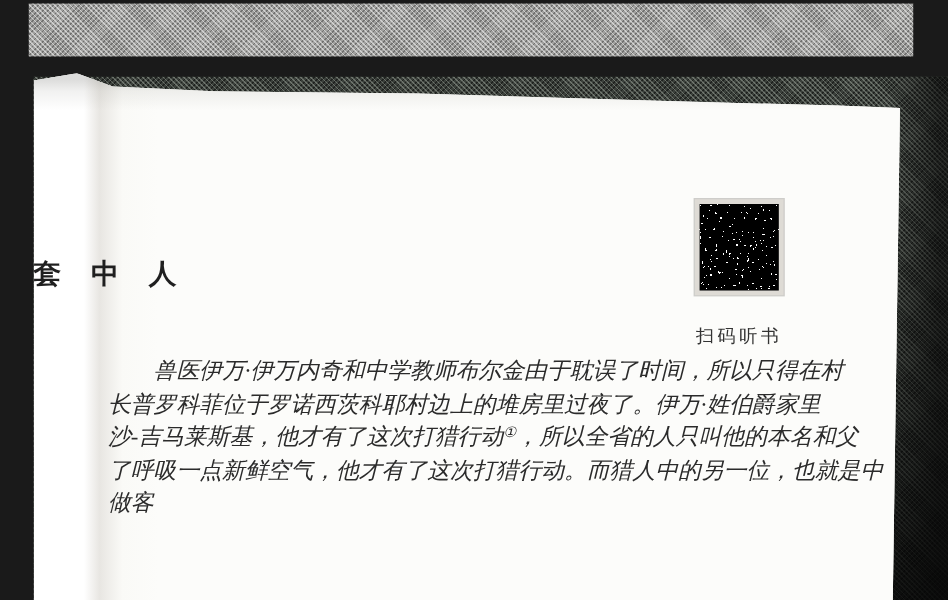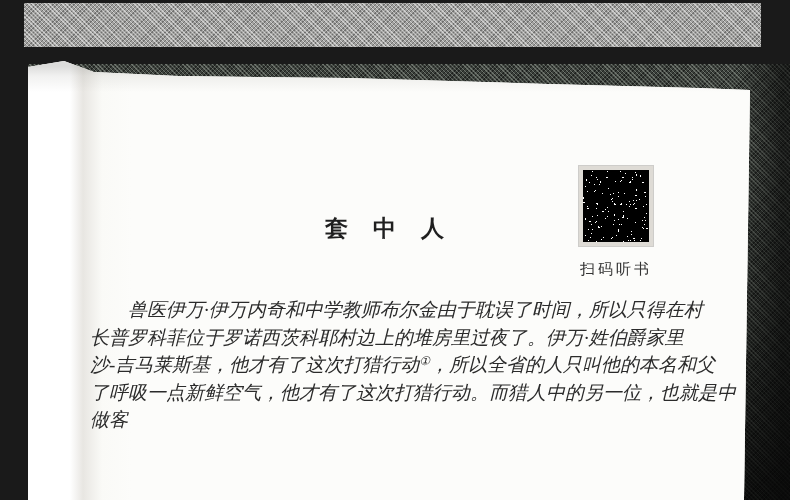--- a/index.html
+++ b/index.html
@@ -39,32 +39,32 @@
       linear-gradient(270deg, rgba(148,146,138,.22) 0 4px, rgba(0,0,0,0) 16px);
     clip-path:polygon(0px 442px,0px 9px,36px 3px,66px 14px,150px 18px,320px 20px,520px 26px,670px 30px,722px 32px,716px 442px);
     color:#2b2b2b;
   }
   .page::before{
     content:"";position:absolute;inset:0;pointer-events:none;
     background:linear-gradient(180deg, rgba(95,95,90,.22) 0 8px, rgba(120,120,112,.10) 18px, rgba(0,0,0,0) 34px);
   }
   .title{
     position:absolute;left:0;right:8px;top:158px;margin:0;
-    text-align:center;font-size:23px;font-weight:600;letter-spacing:1px;
+    font-size:23px;font-weight:600;letter-spacing:1px;
     color:#1f1f1f;line-height:1.1;
   }
   .qr-wrap{position:absolute;left:550px;top:108px;width:76px;}
   .qr{
     width:66px;height:72px;margin:0 auto;
     background:#c9c7c2;border:4px solid #dedbd5;
     box-shadow:0 0 0 1px rgba(120,118,112,.35);
   }
   .qr svg{display:block;}
   .qr-label{
-    margin-top:14px;text-align:center;font-size:15px;letter-spacing:3px;
+    margin-top:25px;text-align:center;font-size:15px;letter-spacing:3px;
     color:#333;white-space:nowrap;
   }
   .para{
     position:absolute;left:62px;top:238px;width:648px;
     font-size:19px;line-height:27.5px;
   }
   .line{white-space:nowrap;font-style:italic;}
   .line.indent{text-indent:2em;}
   .fn{font-size:12px;line-height:0;vertical-align:6px;}
 </style>

